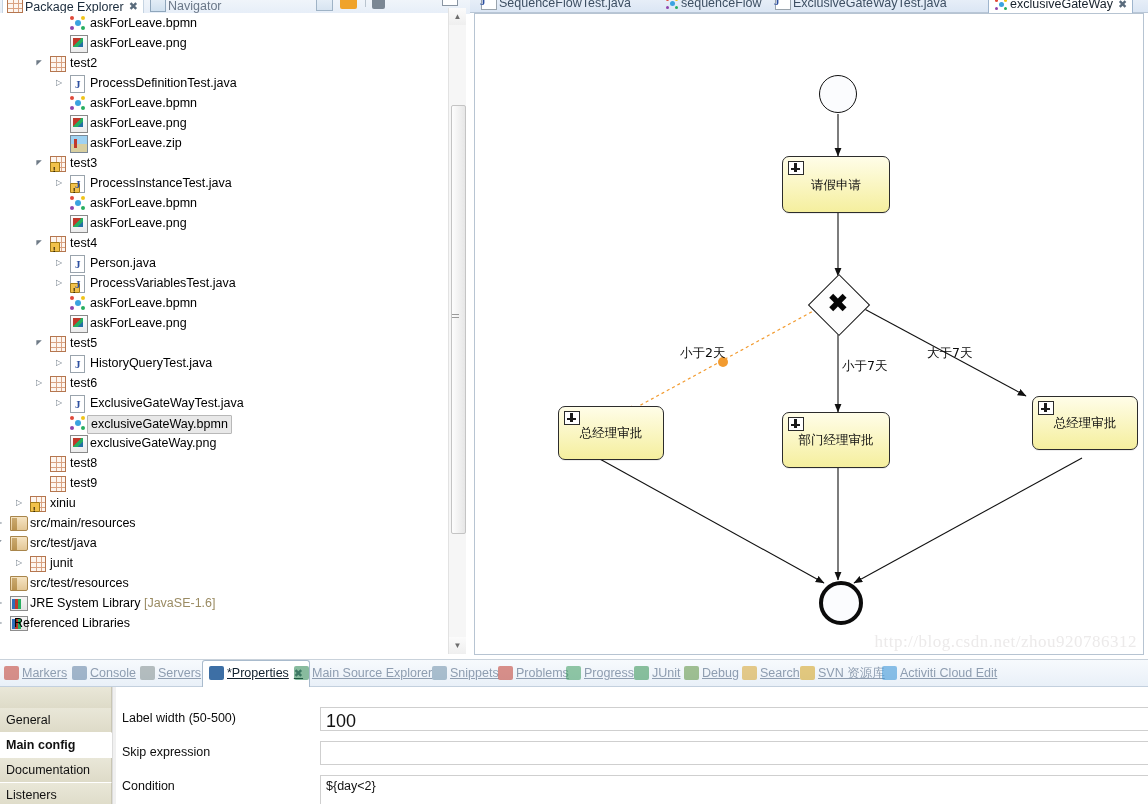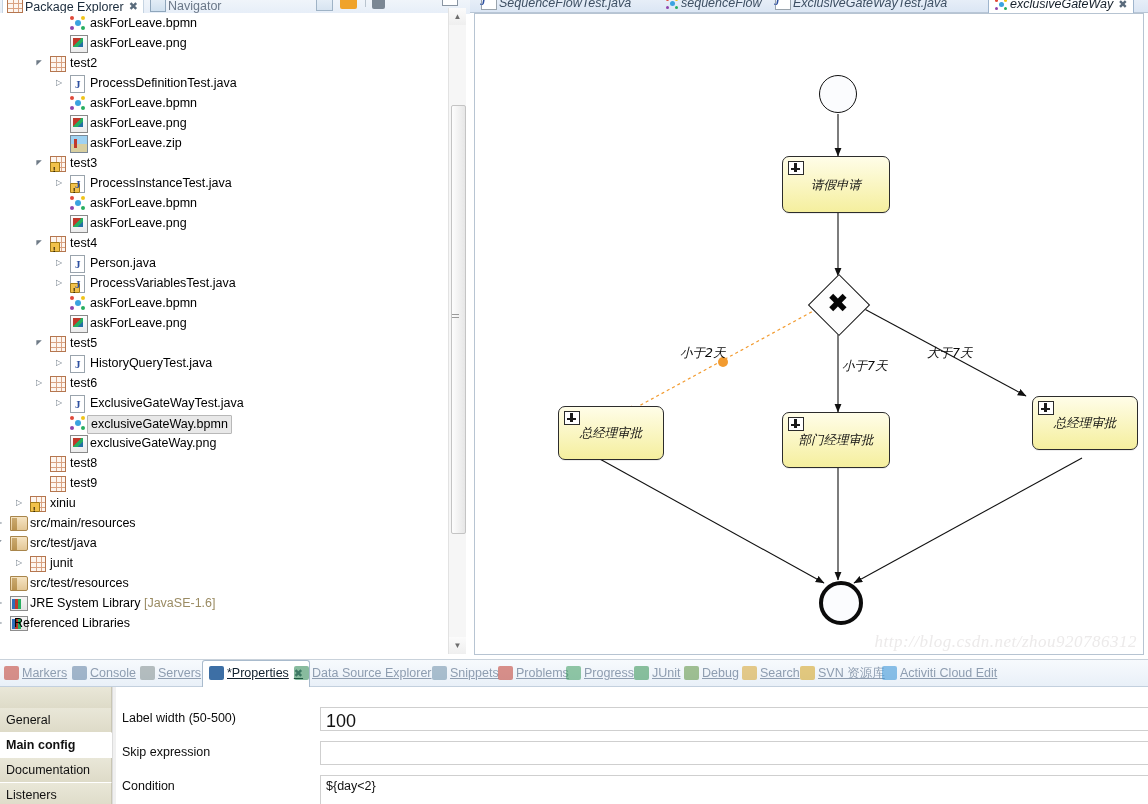--- a/index.html
+++ b/index.html
@@ -68,21 +68,21 @@
   .vscroll{position:absolute;left:448px;top:8px;width:17px;height:646px;
      background:#f6f6f6;border-left:1px solid #e2e2e2;}
   .vscroll .arrowbtn{position:absolute;left:0;width:17px;height:17px;
      background:linear-gradient(#fbfbfb,#efefef);text-align:center;color:#6d6d6d;font-size:8px;line-height:17px;}
   .vscroll .thumb{position:absolute;left:2px;width:13px;
      background:linear-gradient(90deg,#fdfdfd,#e6e6e6);border:1px solid #c4c4c4;border-radius:2px;}
   .vscroll .grip{position:absolute;left:3px;width:7px;height:6px;
      background:repeating-linear-gradient(to bottom,#9a9a9a 0 1px,transparent 1px 3px);}
 
   
-  .editor-area{position:absolute;left:470px;top:0;width:678px;height:680px;background:#fff;font-style:italic;}
+  .editor-area{position:absolute;left:470px;top:0;width:678px;height:680px;background:#fff;}
   .ed-tabbar{position:absolute;left:0;top:-8px;height:20px;width:678px;
      background:linear-gradient(to bottom,#eef3fa,#dbe6f4);border-bottom:1px solid #b8c6d6;}
   .ed-tab{position:absolute;top:-8px;height:21px;line-height:23px;font-size:12.5px;color:#3d4f63;padding:0 5px;white-space:nowrap;}
   .ed-tab.active{background:#fff;border:1px solid #9fb5cd;border-bottom:none;color:#16202b;
      border-top-left-radius:3px;border-top-right-radius:3px;}
   .canvas{position:absolute;left:4px;top:13px;width:668px;height:640px;background:#fff;
      border:1px solid #b7c4d2;overflow:hidden;}
 
   
   .bp{position:absolute;}
@@ -436,21 +436,21 @@
   </div>
 
   <div class="divider-h"></div>
 
   <div class="bottom">
     <div class="bviewtabs">
         <div class="bvt" style="left: 4px;"><span class="bico" style="background: rgb(192, 57, 43); opacity: 0.55; border-radius: 2px;"></span><span>Markers</span></div>
         <div class="bvt" style="left: 72px;"><span class="bico" style="background: rgb(93, 126, 160); opacity: 0.55; border-radius: 2px;"></span><span>Console</span></div>
         <div class="bvt" style="left: 140px;"><span class="bico" style="background: rgb(127, 140, 141); opacity: 0.55; border-radius: 2px;"></span><span>Servers</span></div>
         <div class="bvt active" style="left: 202px;"><span class="bico" style="background: rgb(61, 111, 165); opacity: 1; border-radius: 2px;"></span><span>*Properties</span><span class="closeglyph">✖</span></div>
-        <div class="bvt" style="left: 294px;"><span class="bico" style="background: rgb(39, 132, 79); opacity: 0.55; border-radius: 2px;"></span><span>Data Source Explorer</span></div>
+        <div class="bvt" style="left: 294px;"><span class="bico" style="background: rgb(39, 132, 79); opacity: 0.55; border-radius: 2px;"></span><span>Main Source Explorer</span></div>
         <div class="bvt" style="left: 432px;"><span class="bico" style="background: rgb(107, 142, 168); opacity: 0.55; border-radius: 2px;"></span><span>Snippets</span></div>
         <div class="bvt" style="left: 498px;"><span class="bico" style="background: rgb(192, 57, 43); opacity: 0.55; border-radius: 2px;"></span><span>Problems</span></div>
         <div class="bvt" style="left: 566px;"><span class="bico" style="background: rgb(58, 154, 92); opacity: 0.55; border-radius: 2px;"></span><span>Progress</span></div>
         <div class="bvt" style="left: 634px;"><span class="bico" style="background: rgb(47, 143, 79); opacity: 0.55; border-radius: 2px;"></span><span>JUnit</span></div>
         <div class="bvt" style="left: 684px;"><span class="bico" style="background: rgb(90, 143, 60); opacity: 0.55; border-radius: 2px;"></span><span>Debug</span></div>
         <div class="bvt" style="left: 742px;"><span class="bico" style="background: rgb(214, 162, 42); opacity: 0.55; border-radius: 2px;"></span><span>Search</span></div>
         <div class="bvt" style="left: 800px;"><span class="bico" style="background: rgb(212, 160, 23); opacity: 0.55; border-radius: 2px;"></span><span>SVN 资源库</span></div>
         <div class="bvt" style="left: 882px;"><span class="bico" style="background: rgb(46, 142, 214); opacity: 0.55; border-radius: 2px;"></span><span>Activiti Cloud Edit</span></div>
       </div>
     <div class="propbody">

